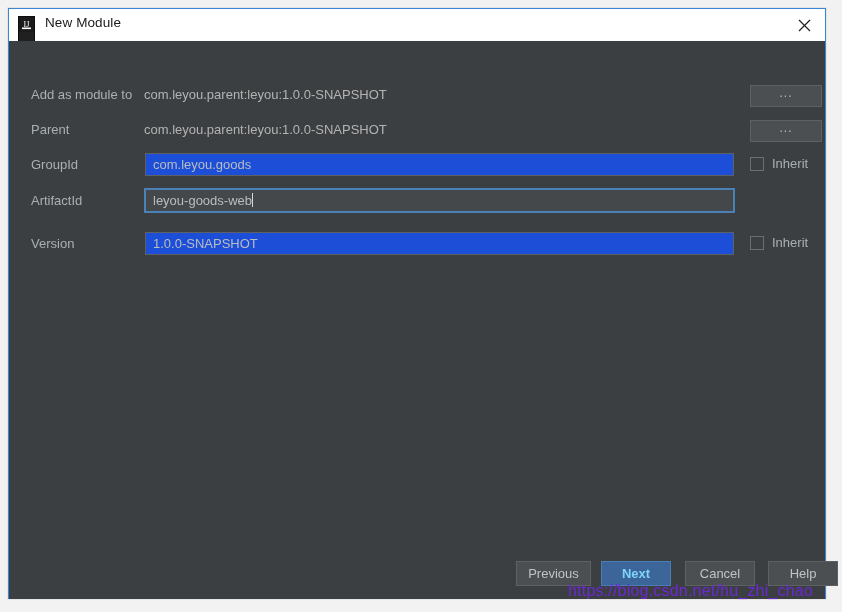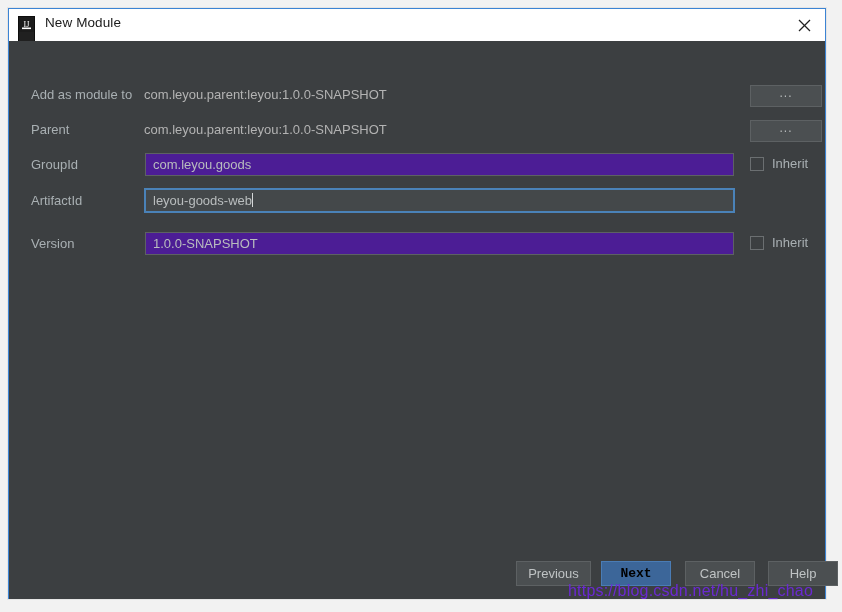--- a/index.html
+++ b/index.html
@@ -100,21 +100,21 @@
     white-space: nowrap;
   }
 
   
   .field {
     position: absolute;
     left: 136px;
     width: 589px;
     height: 23px;
     box-sizing: border-box;
-    background: #4c1d95;
+    background: #1d4ed8;
     border: 1px solid #5d6163;
     color: #b9bdbe;
     font-size: 13px;
     line-height: 21px;
     padding: 0 0 0 7px;
     overflow: hidden;
     white-space: nowrap;
   }
   .field.focused {
     left: 135px;
@@ -194,23 +194,22 @@
     border: 1px solid #5d6163;
     color: #bfc3c4;
     font-size: 13px;
     text-align: center;
     line-height: 23px;
     cursor: default;
   }
   .btn.default {
     background: #3c6699;
     border: 1px solid #4a7cb5;
-    color: #000000;
+    color: #7dd3fc;
     font-weight: bold;
-    font-family: Liberation Mono, monospace;
   }
 
   
   #watermark {
     position: absolute;
     left: 568px;
     top: 582px;
     font-size: 16px;
     color: #6d28d9;
     opacity: 0.95;

